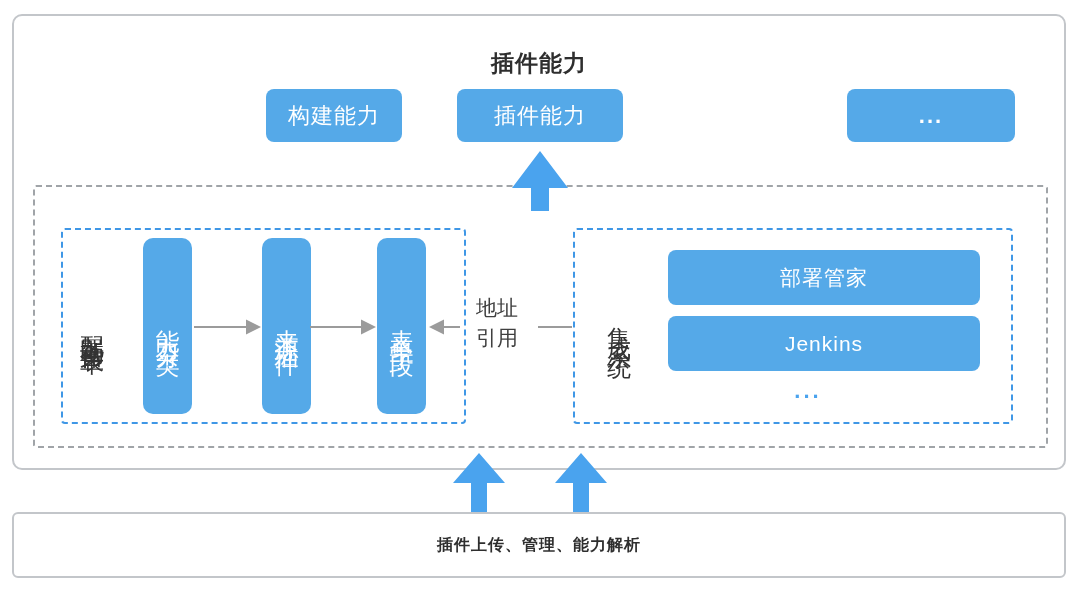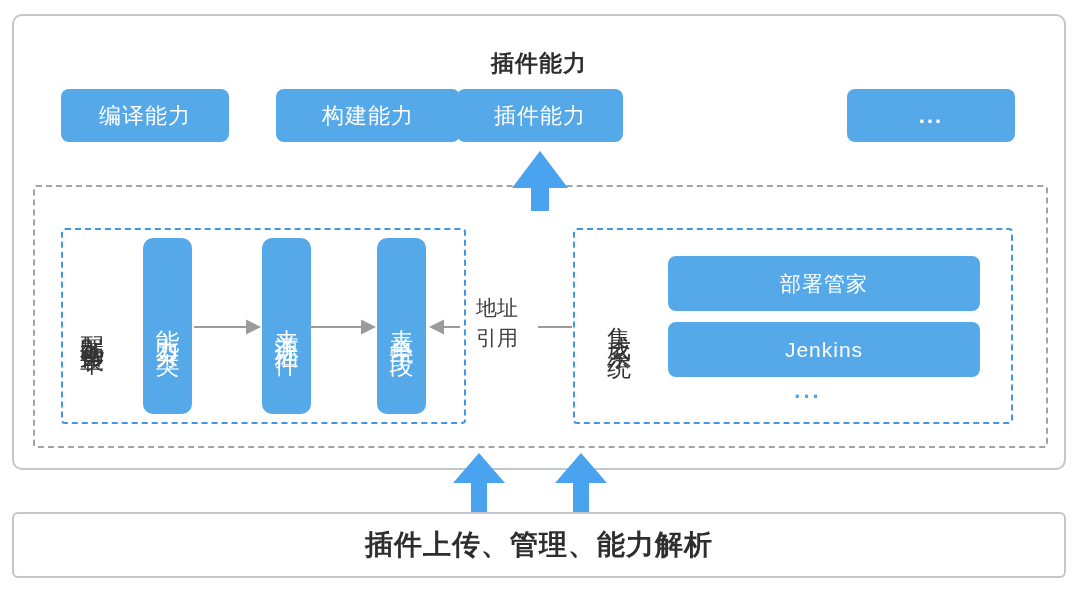--- a/index.html
+++ b/index.html
@@ -75,60 +75,58 @@
     writing-mode:vertical-rl;
     color:#ffffff;font-size:24px;letter-spacing:8px;
   }
   .h-pill{
     position:absolute;left:668px;width:312px;height:55px;
     background:var(--accent);
     border-radius:8px;
     color:#ffffff;font-size:21px;
     display:flex;align-items:center;justify-content:center;
     letter-spacing:1px;
-    margin-top:6px;
   }
   .addr-label{
     position:absolute;left:476px;top:293px;width:50px;
     font-size:21px;line-height:30px;color:#3f3f3f;
     word-break:break-all;text-align:left;
   }
   .more-dots{
     position:absolute;left:668px;top:378px;width:280px;
     text-align:center;
     color:var(--arrow-blue);font-size:22px;font-weight:bold;letter-spacing:3px;
   }
   .bottom-box{
     position:absolute;left:12px;top:512px;width:1054px;height:66px;
     border:2px solid var(--box-border);
     border-radius:6px;
     background:#ffffff;
     display:flex;align-items:center;justify-content:center;
-    font-size:28px;font-weight:bold;color:var(--ink);
+    font-size:16px;font-weight:bold;color:var(--ink);
     letter-spacing:1px;
   }
   svg.overlay{
     position:absolute;left:0;top:0;width:1080px;height:592px;
     pointer-events:none;
   }
   .blue-arrow{fill:var(--arrow-blue);}
   .gray-line{stroke:var(--connector-gray);stroke-width:2;fill:none;}
   .gray-head{fill:var(--connector-gray);}
 </style>
 </head>
 <body>
 
 <div class="canvas">
 
   <div class="outer-box">
     <div class="diagram-title">插件能力</div>
   </div>
 
-  <div class="cap-btn" style="left:61px;width:168px">编译能力</div>
-  <div class="cap-btn" style="left:276px;width:184px">构建能力</div>
+  <div class="cap-btn" style="left:266px;width:136px">构建能力</div>
   <div class="cap-btn" style="left:457px;width:166px">插件能力</div>
   <div class="cap-btn more" style="left:847px;width:168px">...</div>
 
   <div class="dashed-container"></div>
 
   <div class="blue-panel panel-left"></div>
   <div class="v-label form-label">配置动作表单</div>
   <div class="v-pill" style="left:143px">
     <span>能力分类</span>
   </div>

